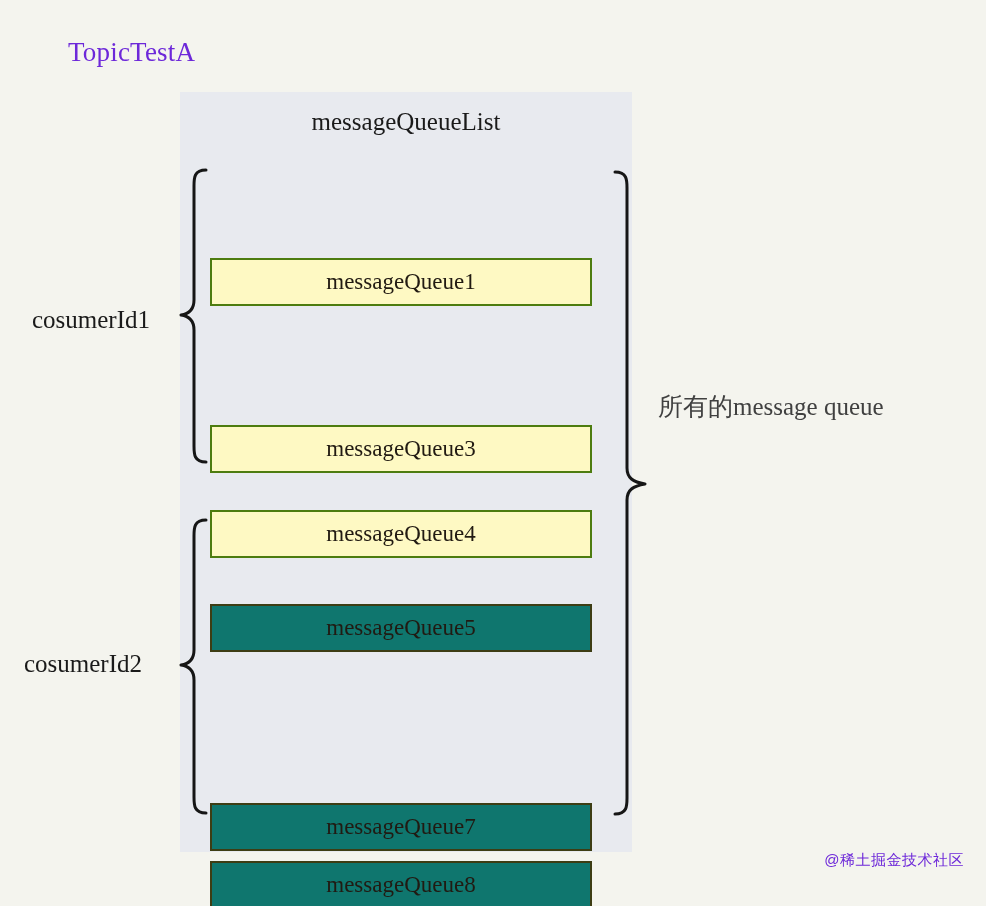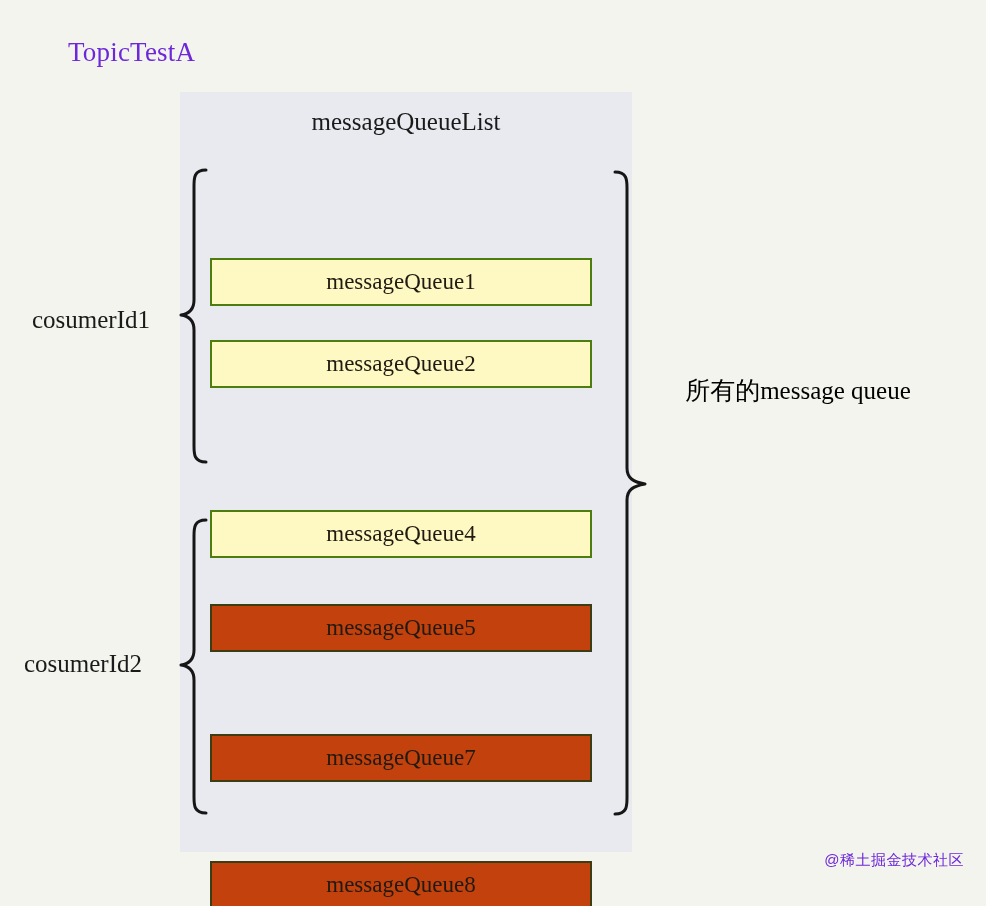--- a/index.html
+++ b/index.html
@@ -59,21 +59,21 @@
     align-items: center;
     justify-content: center;
     font-size: 23px;
     color: #211a12;
   }
   .queue-box.orange {
     background: #fef9c3;
     border: 2px solid #4d7c0f;
   }
   .queue-box.yellow {
-    background: #c2410c;
+    background: #0f766e;
     border: 2px solid #3d3d14;
   }
 
   
   #brace-layer {
     position: absolute;
     left: 0;
     top: 0;
     width: 986px;
     height: 906px;
@@ -95,26 +95,26 @@
     white-space: nowrap;
     text-align: right;
   }
   #consumer-label-1 { left: 32px; top: 300px; margin-top: 6px; }
   #consumer-label-2 { left: 24px; top: 650px; }
 
   
   #annotation {
     position: absolute;
     left: 658px;
-    top: 372px;
+    top: 388px;
     width: 280px;
-    text-align: center;
+    text-align: left;
     font-size: 25px;
     line-height: 1.48;
-    color: #000000;
+    color: #404040;
   }
   #annotation .ann-line { display: block; white-space: nowrap; }
 
   
   #watermark {
     position: absolute;
     right: 22px;
     bottom: 36px;
     font-size: 15px;
     color: #6d28d9;
@@ -128,31 +128,31 @@
 <div id="canvas">
 
   <div id="topic-title">TopicTestA</div>
 
   <div id="queue-panel">
     <div id="queue-panel-title">messageQueueList</div>
 
     <div class="queue-box orange" style="top:166px">
       <span>messageQueue1</span>
     </div>
-    <div class="queue-box orange" style="top:248px">
-      <span>messageQueue2</span>
+    <div class="queue-box orange" style="top:333px">
+      <span>messageQueue3</span>
     </div>
     <div class="queue-box orange" style="top:418px">
       <span>messageQueue4</span>
     </div>
 
     <div class="queue-box yellow" style="top:512px">
       <span>messageQueue5</span>
     </div>
-    <div class="queue-box yellow" style="top:642px">
+    <div class="queue-box yellow" style="top:711px">
       <span>messageQueue7</span>
     </div>
     <div class="queue-box yellow" style="top:769px">
       <span>messageQueue8</span>
     </div>
   </div>
 
   <svg id="brace-layer" viewBox="0 0 986 906">
 
     <path d="M 206 170

